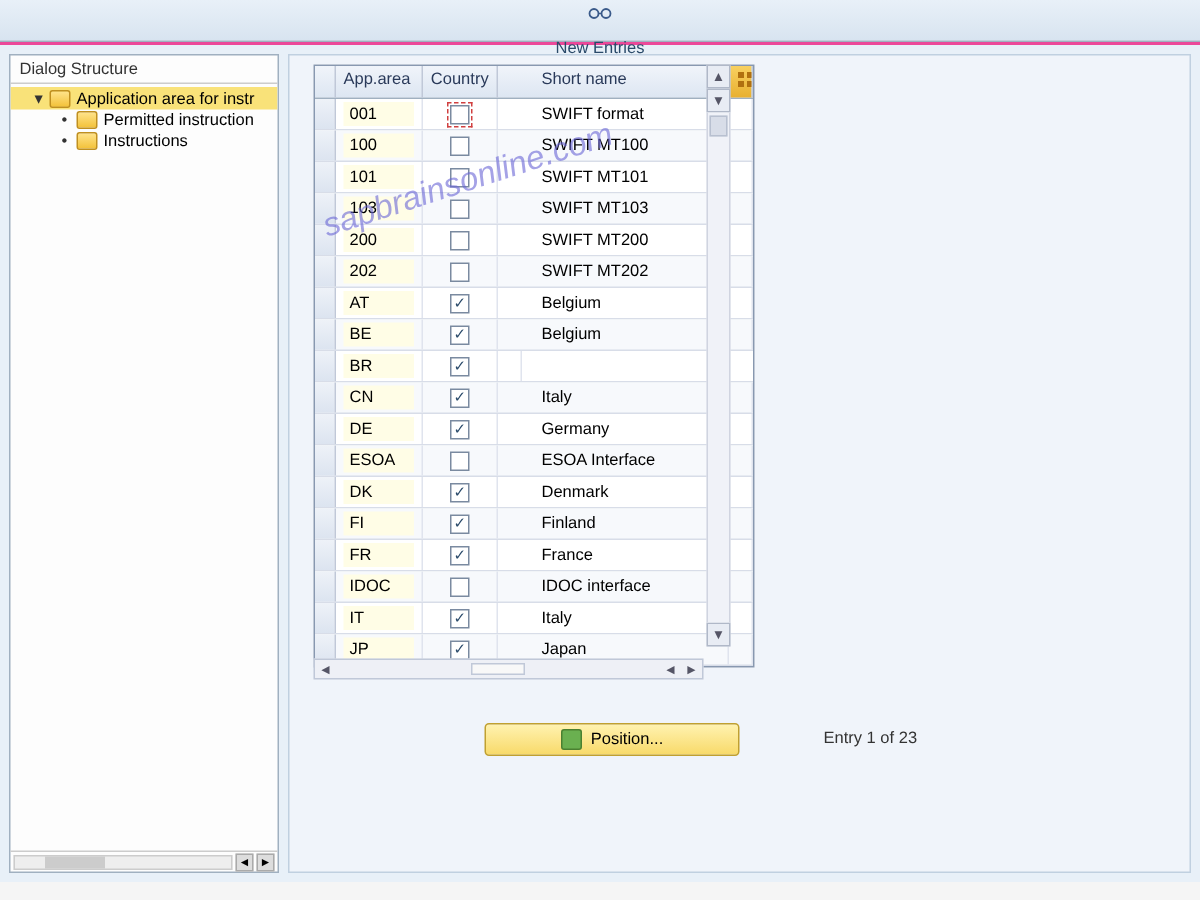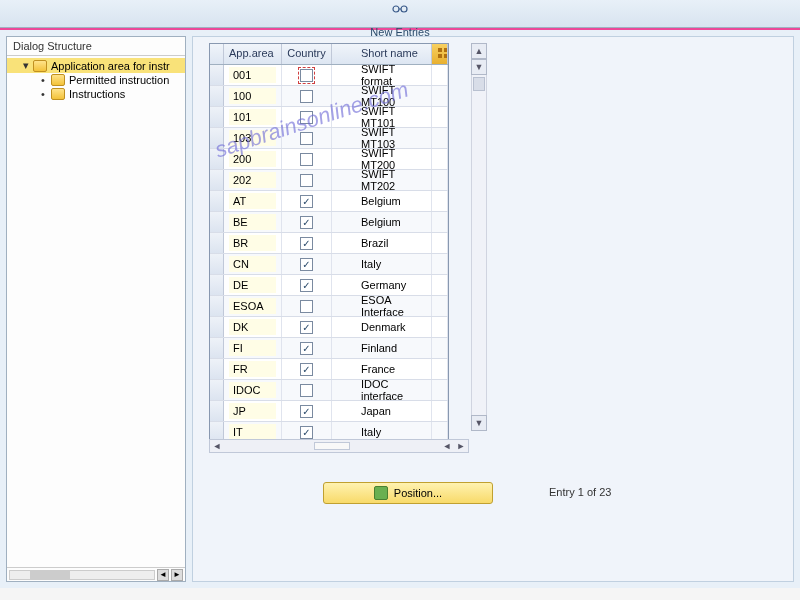--- a/index.html
+++ b/index.html
@@ -94,21 +94,21 @@
   .right-panel {
     flex: 1;
     position: relative;
     background: #f0f4fa;
     border: 1px solid #c0d0e0;
   }
   .table-wrap {
     position: absolute;
     top: 6px;
     left: 16px;
-    width: 240px;
+    width: 294px;
     border: 1px solid #8898b0;
     background: #fff;
   }
   .thead {
     display: flex;
     background: linear-gradient(#f0f4fa,#dde6f2);
     border-bottom: 1px solid #a0b0c0;
   }
   .th {
     padding: 3px 5px;
@@ -407,21 +407,20 @@
             <div class="td col-cfg" style="background: transparent;"></div>
           </div>
           <div class="tr">
             <div class="row-sel"></div>
             <div class="td col-area">
               <div class="area-val">BR</div>
             </div>
             <div class="td col-country cb-cell">
               <span class="cb checked"></span>
             </div>
-            <div class="td col-name">Brazil</div>
             <div class="td col-cfg" style="background: transparent;"></div>
           </div>
           <div class="tr">
             <div class="row-sel"></div>
             <div class="td col-area">
               <div class="area-val">CN</div>
             </div>
             <div class="td col-country cb-cell">
               <span class="cb checked"></span>
             </div>
@@ -490,37 +489,37 @@
             </div>
             <div class="td col-country cb-cell">
               <span class="cb"></span>
             </div>
             <div class="td col-name">IDOC interface</div>
             <div class="td col-cfg" style="background: transparent;"></div>
           </div>
           <div class="tr">
             <div class="row-sel"></div>
             <div class="td col-area">
+              <div class="area-val">IT</div>
+            </div>
+            <div class="td col-country cb-cell">
+              <span class="cb checked"></span>
+            </div>
+            <div class="td col-name">Italy</div>
+            <div class="td col-cfg" style="background: transparent;"></div>
+          </div>
+          <div class="tr">
+            <div class="row-sel"></div>
+            <div class="td col-area">
               <div class="area-val">JP</div>
             </div>
             <div class="td col-country cb-cell">
               <span class="cb checked"></span>
             </div>
             <div class="td col-name">Japan</div>
-            <div class="td col-cfg" style="background: transparent;"></div>
-          </div>
-          <div class="tr">
-            <div class="row-sel"></div>
-            <div class="td col-area">
-              <div class="area-val">IT</div>
-            </div>
-            <div class="td col-country cb-cell">
-              <span class="cb checked"></span>
-            </div>
-            <div class="td col-name">Italy</div>
             <div class="td col-cfg" style="background: transparent;"></div>
           </div>
         </div>
     </div>
 
     <div class="vscroll">
       <div class="vbtn">▲</div>
       <div class="vbtn">▼</div>
       <div class="vtrack">
           <div class="vthumb"></div>

